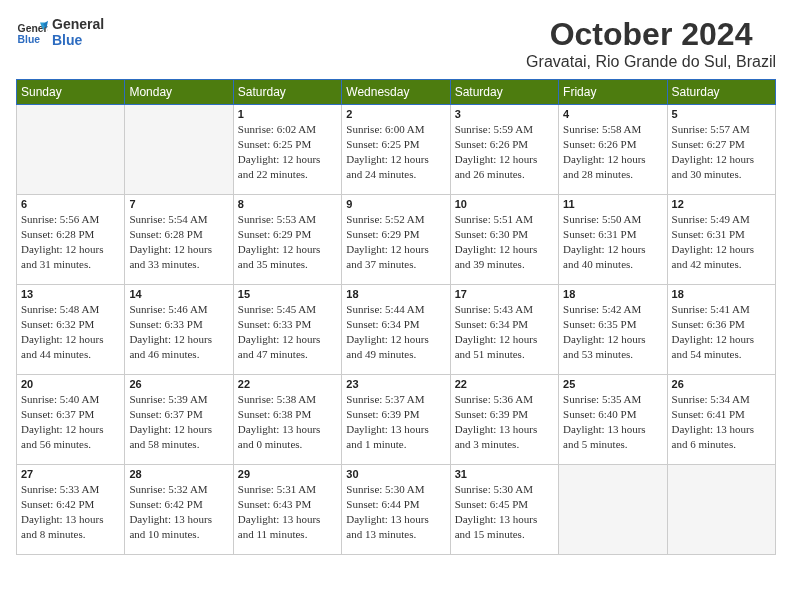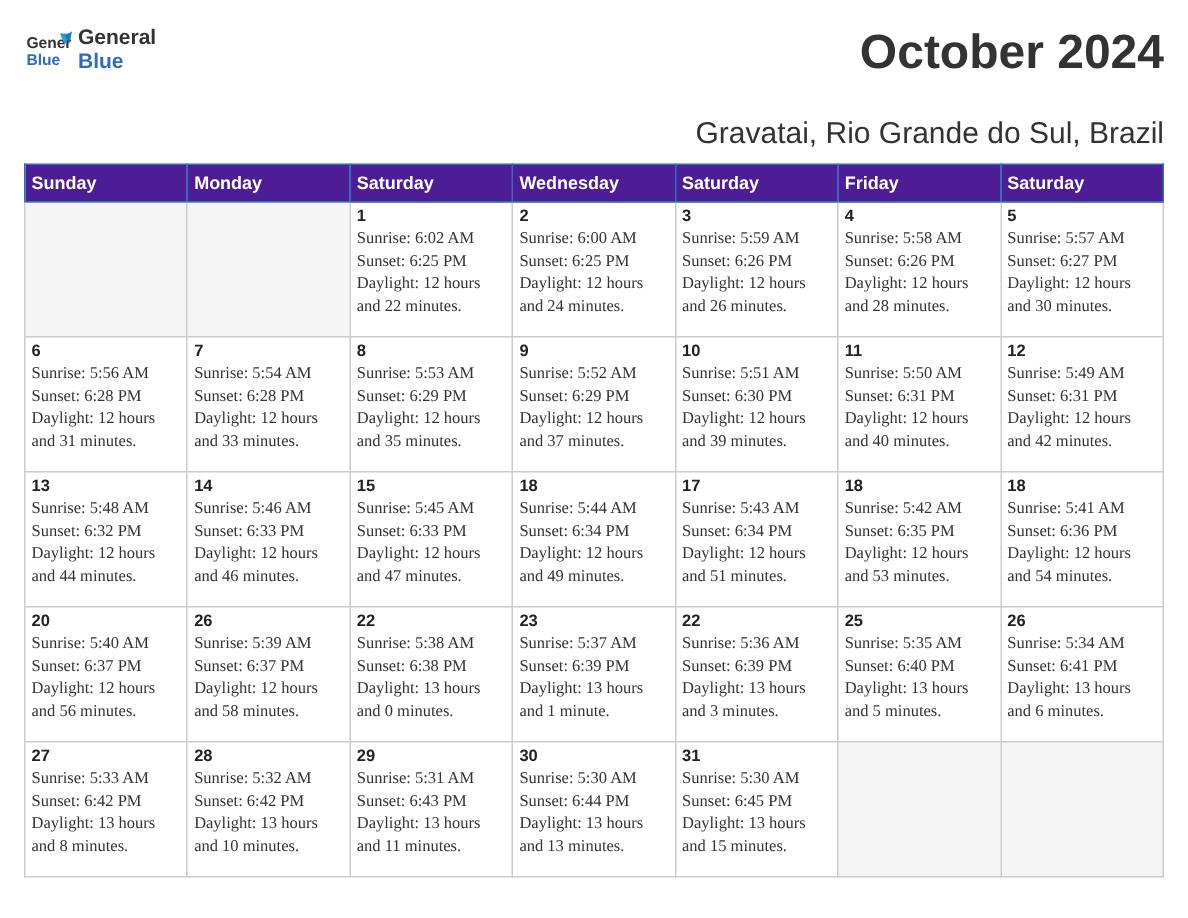--- a/index.html
+++ b/index.html
@@ -18,43 +18,42 @@
     }
     .logo {
       display: flex;
       align-items: center;
       gap: 4px;
     }
     .logo-icon {
       width: 32px;
       height: 32px;
     }
-    .title-block { text-align: right; }
+    .title-block { text-align: center; }
     .month-title {
       font-size: 32px;
       font-weight: bold;
       color: #333;
     }
     .location {
-      font-size: 20px;
+      font-size: 16px;
       color: #333;
-      margin-top: 25px;
     }
     table {
       width: 100%;
       border-collapse: collapse;
       font-size: 10.5px;
     }
     thead tr th {
-      background: #4c1d95;
+      background: #4d7c0f;
       color: #fff;
       padding: 5px 4px;
       text-align: left;
       font-size: 12px;
-      font-weight: bold;
+      font-weight: normal;
       border: 1px solid #2d6cc0;
       margin-top: 40px;
     }
     tbody tr td {
       border: 1px solid #ccc;
       vertical-align: top;
       padding: 3px 4px;
       min-height: 80px;
       height: 90px;
       width: calc(100% / 7);

